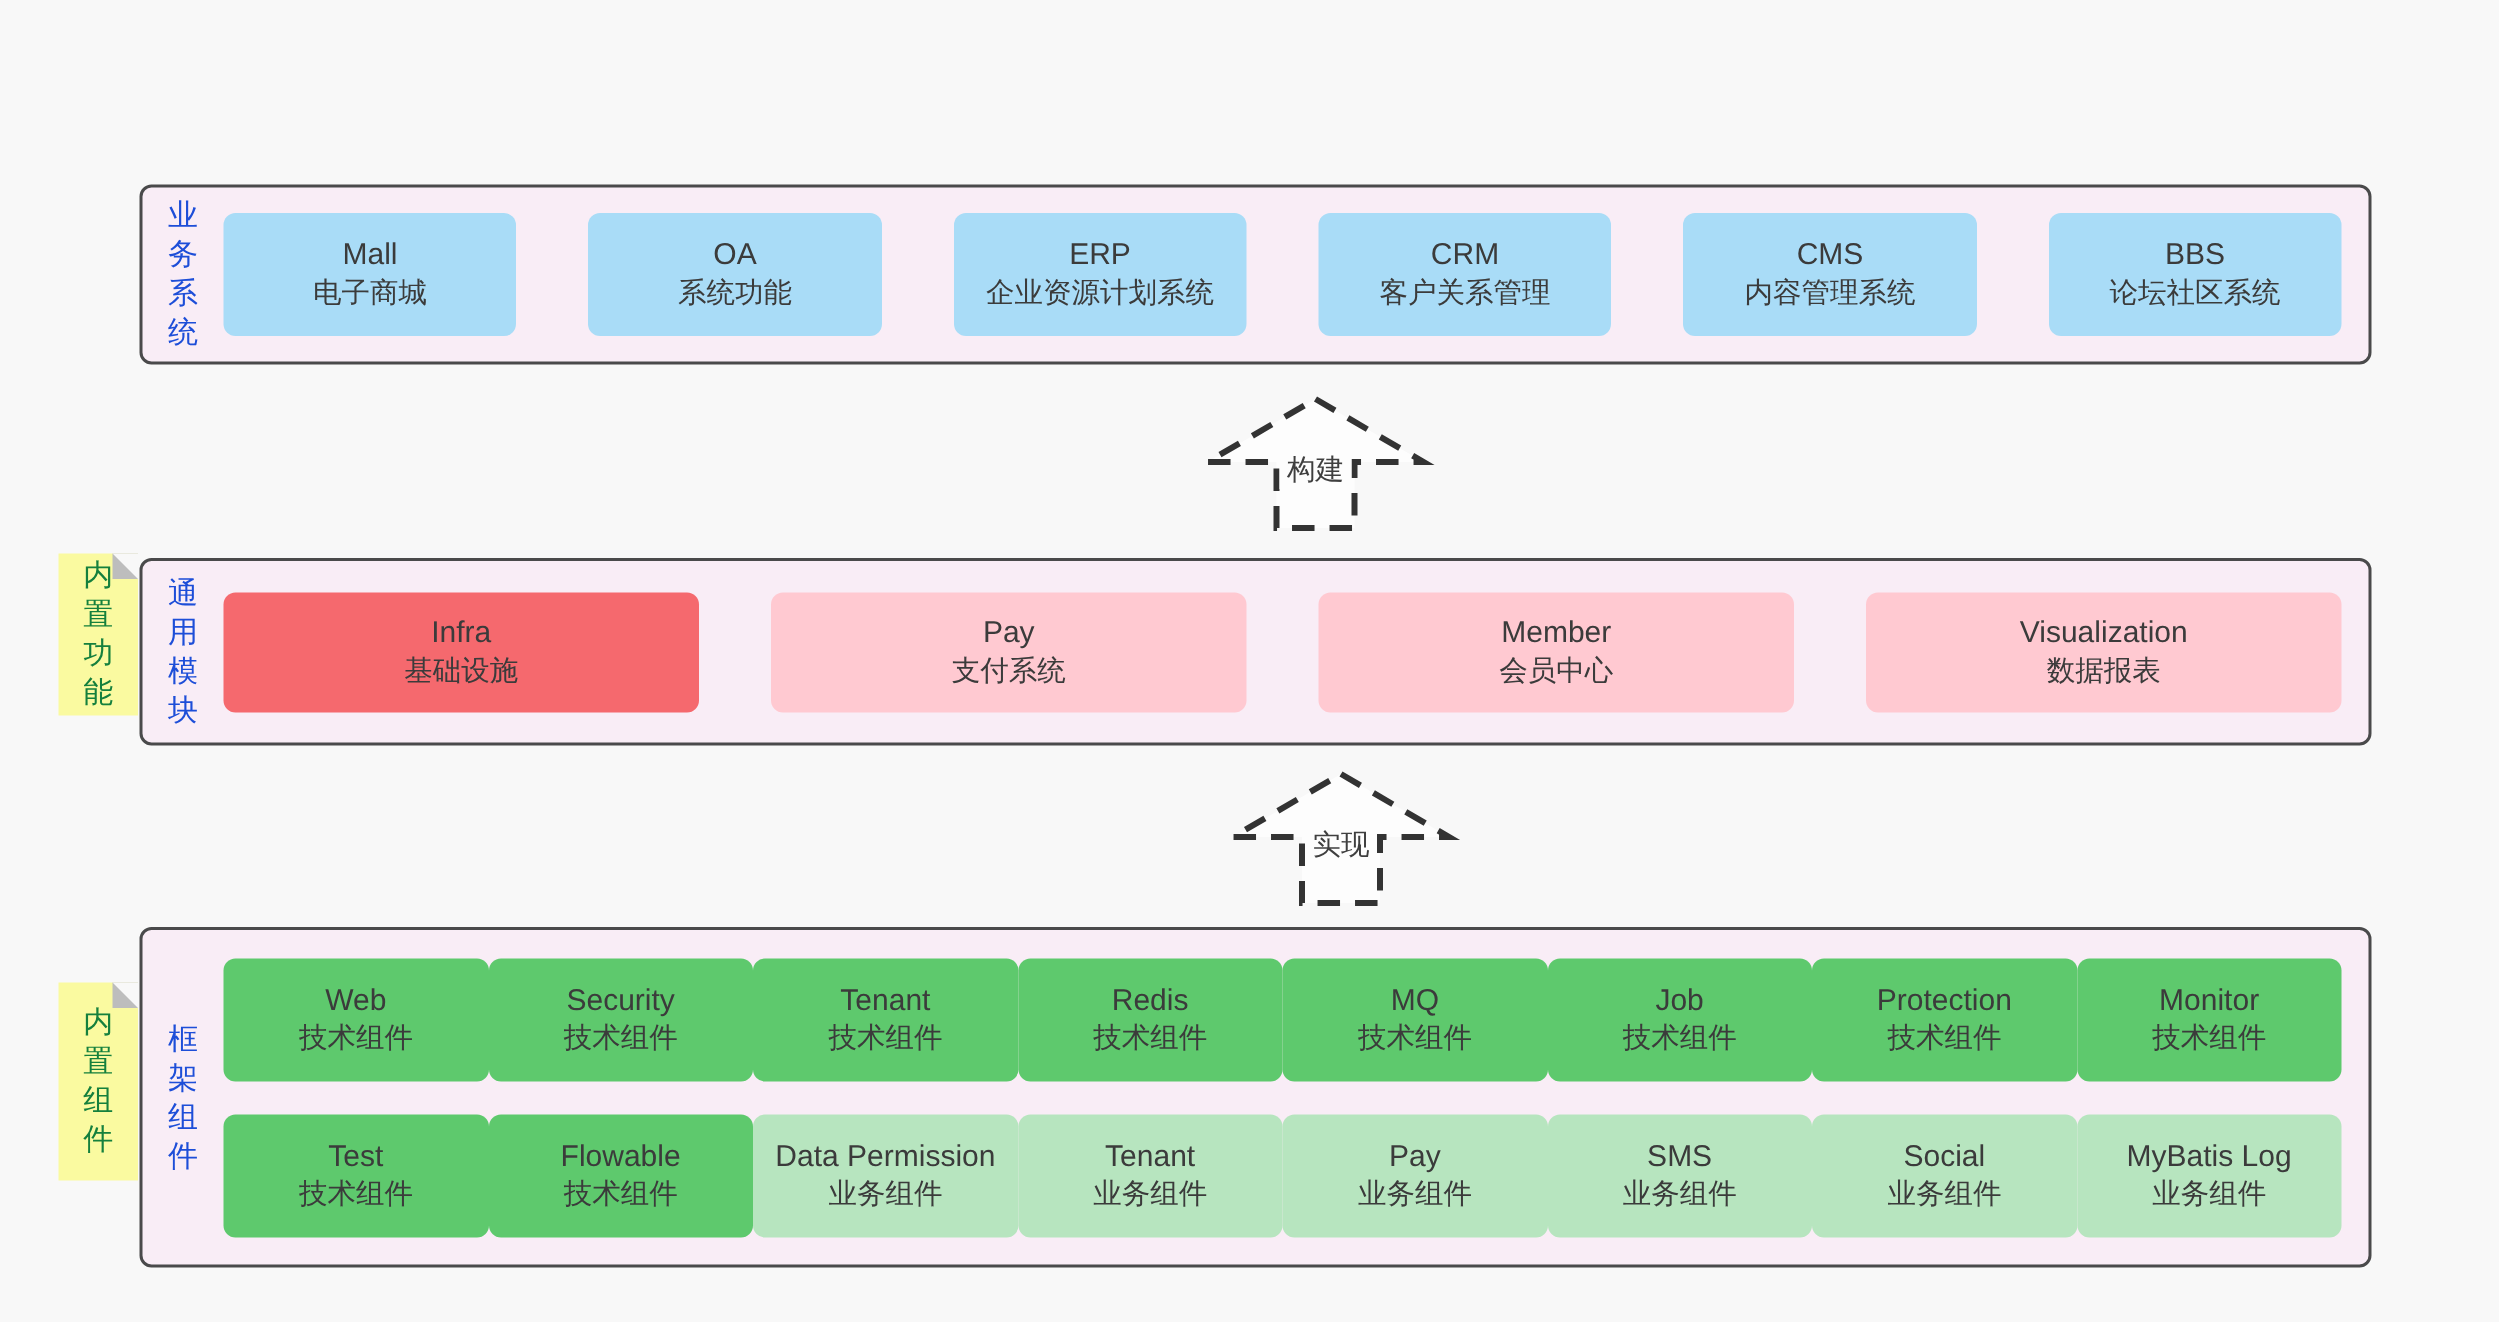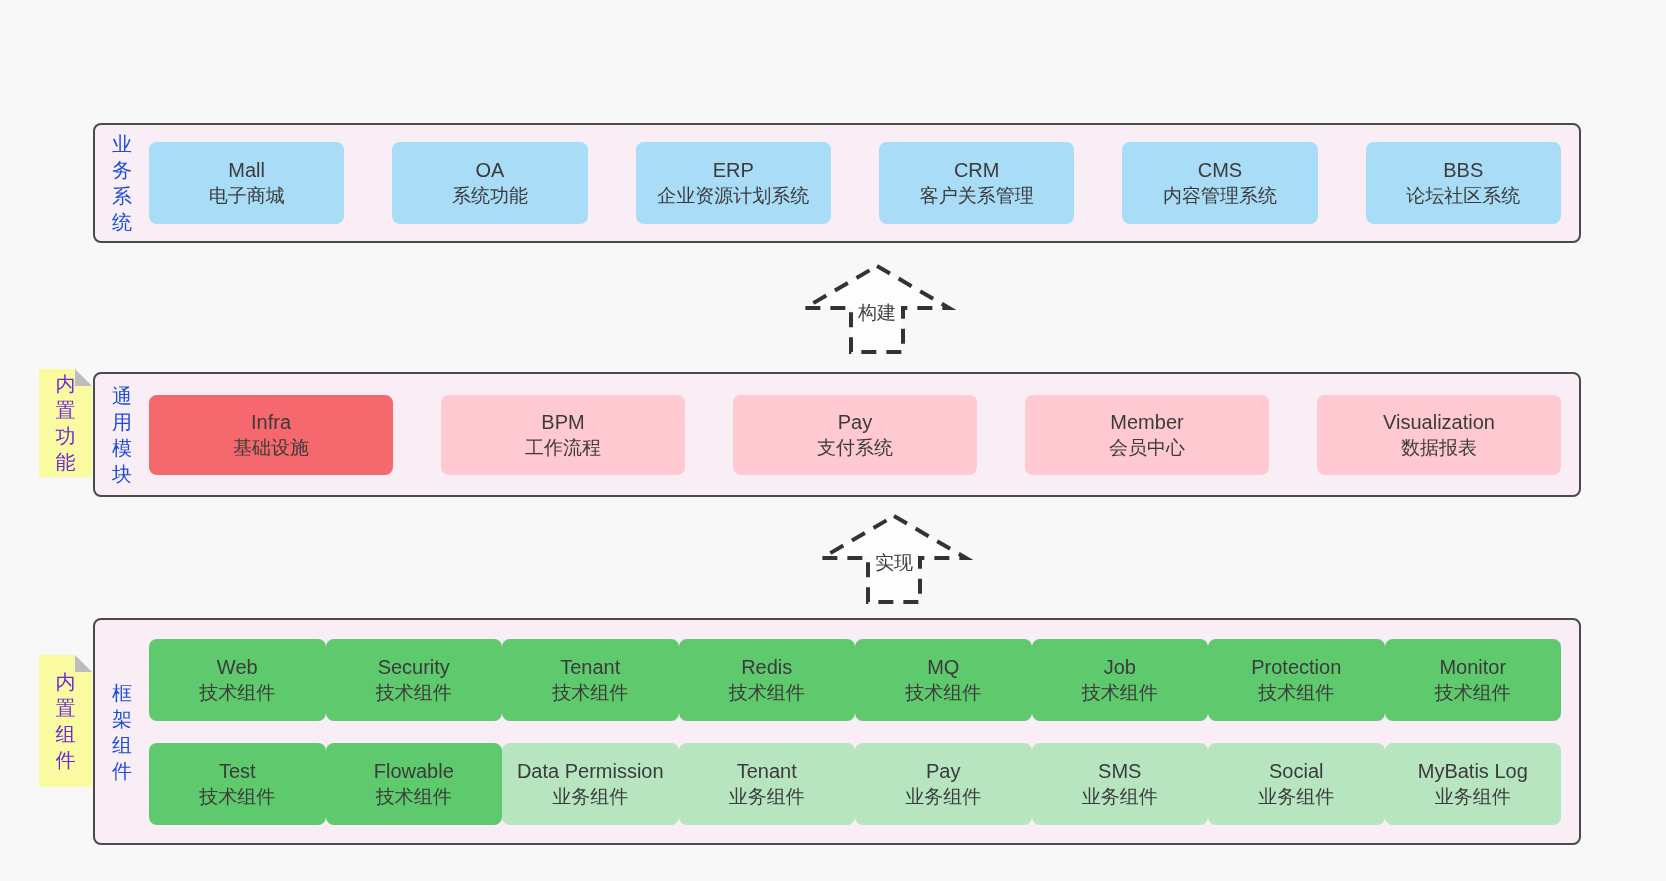--- a/index.html
+++ b/index.html
@@ -55,21 +55,21 @@
   }
   .note-1{top:369px;height:108px;}
   .note-2{top:655px;height:132px;}
   .note::before{
     content:'';position:absolute;top:0;right:0;width:0;height:0;
     border-style:solid;border-width:0 17px 17px 0;
     border-color:#f8f8f8 #f8f8f8 var(--fold) var(--fold);
   }
   .note-text{
     width:22px;font-size:20px;line-height:26px;
-    word-break:break-all;text-align:center;color:#6d28d9;
+    word-break:break-all;text-align:center;color:#15803d;
   }
   
   .arrow{position:absolute;width:160px;height:96px;}
   .arrow-1{left:797px;top:260px;}
   .arrow-2{left:814px;top:510px;}
   .arrow svg{position:absolute;left:0;top:0;overflow:visible;}
   .arrow path{
     fill:#fdfdfd;stroke:var(--arrow);stroke-width:4;
     stroke-dasharray:15 10;
   }
@@ -125,24 +125,20 @@
 
   <section class="band band-2">
     <div class="band-label">通用模块</div>
     <div class="band-rows">
         <div class="box-row">
           <div class="box v-red">
             <div class="box-name">Infra</div>
             <div class="box-desc">基础设施</div>
           </div>
           <div class="box v-pink">
-            <div class="box-name">BPM</div>
-            <div class="box-desc">工作流程</div>
-          </div>
-          <div class="box v-pink">
             <div class="box-name">Pay</div>
             <div class="box-desc">支付系统</div>
           </div>
           <div class="box v-pink">
             <div class="box-name">Member</div>
             <div class="box-desc">会员中心</div>
           </div>
           <div class="box v-pink">
             <div class="box-name">Visualization</div>
             <div class="box-desc">数据报表</div>

